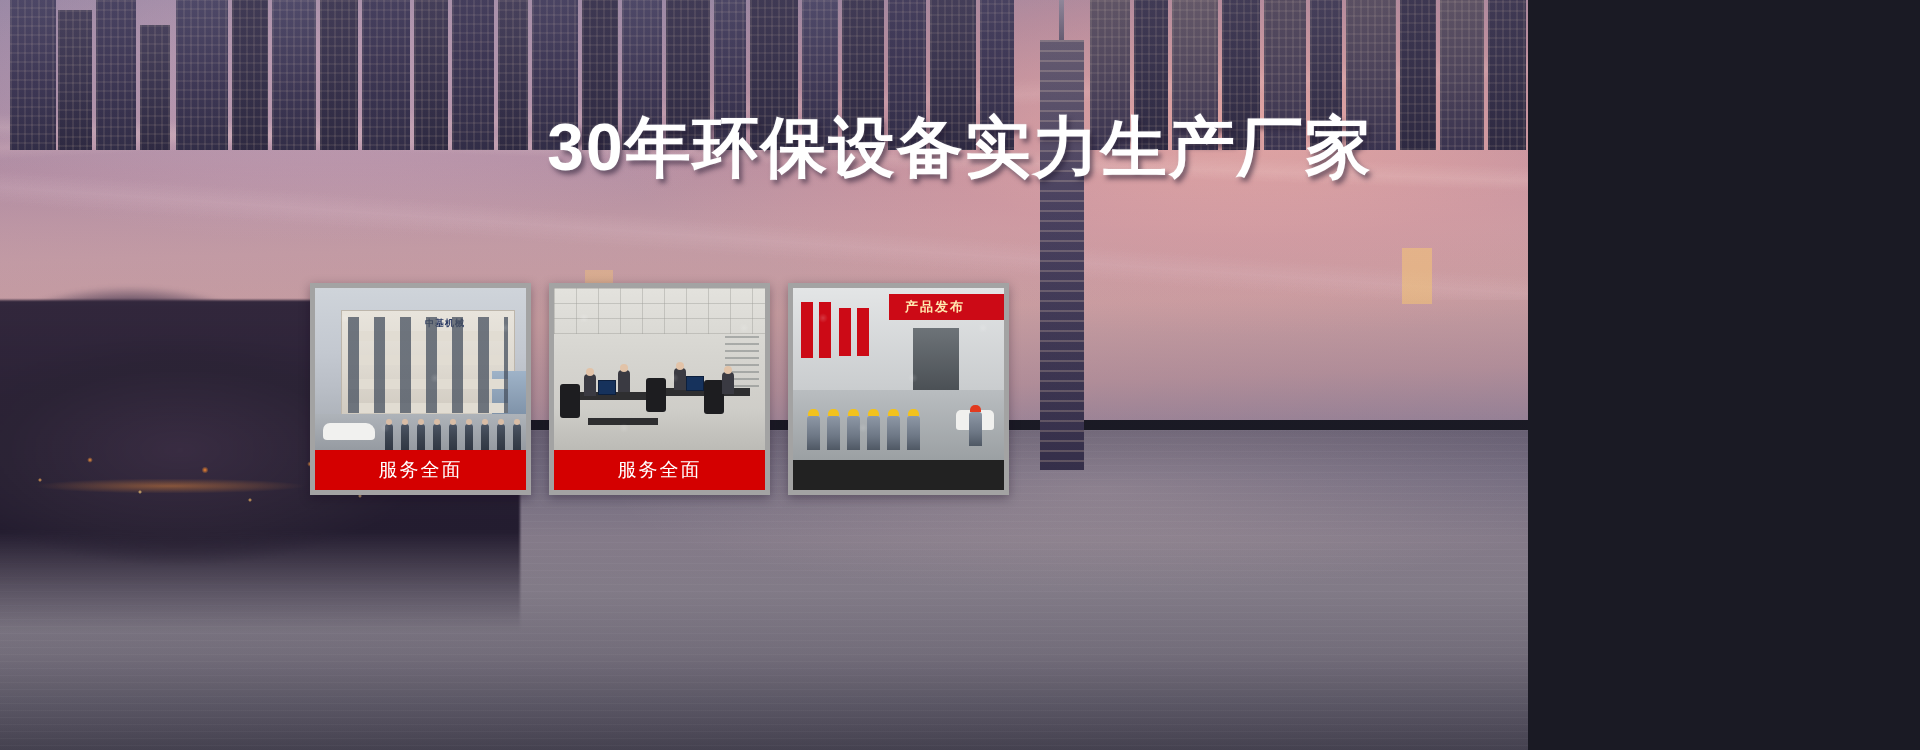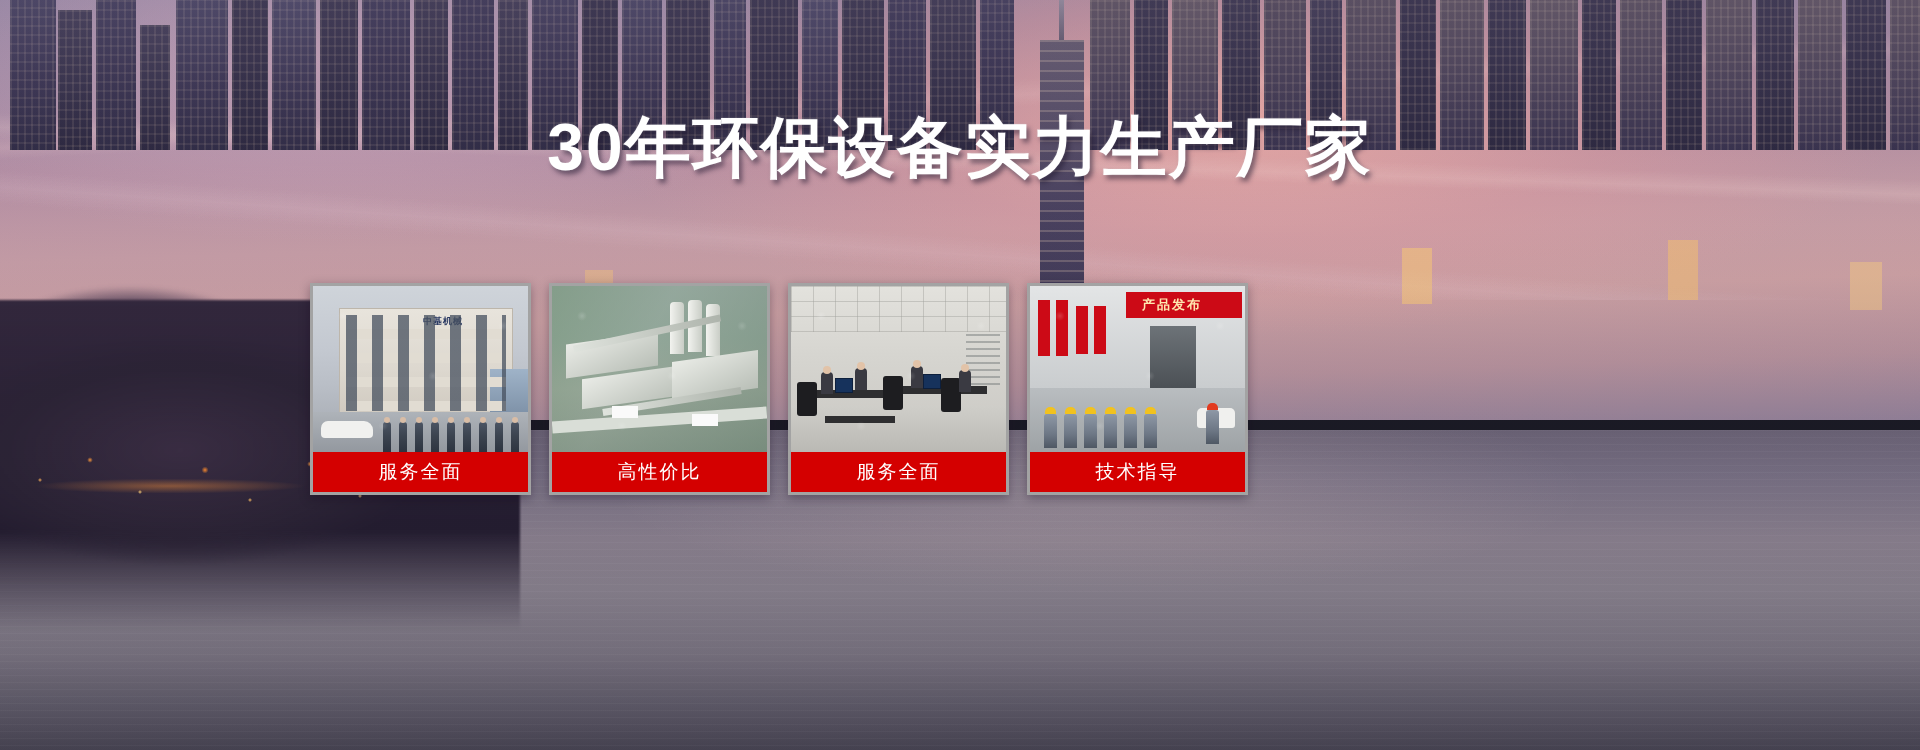--- a/index.html
+++ b/index.html
@@ -1,21 +1,21 @@
 <!DOCTYPE html>
 <html><head>
 <meta charset="utf-8">
 <style>
   html,body{margin:0;padding:0;}
   body{
     width:1920px;height:750px;overflow:hidden;
     font-family:"Liberation Sans","DejaVu Sans",sans-serif;
     background:#1a1a24;
   }
-  .banner{position:relative;width:1920px;height:750px;overflow:hidden;}
+  .banner{position:relative;width:1528px;height:750px;overflow:hidden;}
 
   
   .bg{position:absolute;inset:0;}
   .sky{
     position:absolute;left:0;top:0;width:1920px;height:420px;
     background:
       radial-gradient(ellipse 900px 300px at 1250px 120px, rgba(242,176,170,.95) 0%, rgba(226,160,165,.55) 40%, rgba(0,0,0,0) 72%),
       radial-gradient(ellipse 700px 260px at 330px 60px, rgba(214,176,196,.75) 0%, rgba(0,0,0,0) 70%),
       linear-gradient(178deg,#9d8fae 0%,#a890ab 18%,#b993a8 36%,#c9a0a9 54%,#cfa3a6 70%,#b9949f 86%,#96849c 100%);
   }
@@ -107,21 +107,21 @@
     background:#d40000;color:#ffffff;
     font-size:23px;letter-spacing:2px;
     padding:10px 34px 12px 34px;white-space:nowrap;
     box-shadow:0 2px 6px rgba(60,0,0,.35);
   }
 
   
   .cards{position:absolute;left:310px;top:283px;width:950px;height:212px;display:flex;gap:18px;}
   .card{
     position:relative;width:221px;height:212px;
-    border:3px solid #a3a3a3;box-sizing:border-box;
+    border:5px solid #a3a3a3;box-sizing:border-box;
     background:#222;overflow:hidden;
     box-shadow:0 3px 10px rgba(20,10,30,.35);
   }
   .card .photo{position:absolute;left:0;top:0;width:100%;height:172px;overflow:hidden;}
   .card .cap{
     position:absolute;left:0;bottom:0;width:100%;height:40px;
     background:#d40000;color:#fff;font-size:19px;letter-spacing:2px;
     display:flex;align-items:center;justify-content:center;
   }
   .wm{
@@ -286,38 +286,20 @@
         <div class="person" style="left:134px;"></div>
         <div class="person" style="left:150px;"></div>
         <div class="person" style="left:166px;"></div>
         <div class="person" style="left:182px;"></div>
         <div class="person" style="left:198px;"></div>
         <div class="wm"></div>
       </div>
       <div class="cap">服务全面</div>
     </div>
 
-    <div class="card">
-      <div class="photo p2">
-        <div class="field"></div>
-        <div class="silo" style="left:118px;top:16px;"></div>
-        <div class="silo" style="left:136px;top:14px;"></div>
-        <div class="silo" style="left:154px;top:18px;"></div>
-        <div class="shed" style="left:14px;top:52px;width:92px;height:34px;"></div>
-        <div class="shed" style="left:30px;top:86px;width:104px;height:30px;"></div>
-        <div class="shed" style="left:120px;top:70px;width:86px;height:38px;"></div>
-        <div class="belt" style="left:20px;top:44px;width:150px;transform:rotate(-12deg);"></div>
-        <div class="belt" style="left:50px;top:112px;width:140px;transform:rotate(-9deg);"></div>
-        <div class="road" style="left:0;top:128px;width:100%;height:12px;transform:rotate(-4deg);"></div>
-        <div class="truck" style="left:60px;top:120px;"></div>
-        <div class="truck" style="left:140px;top:128px;"></div>
-        <div class="wm"></div>
-      </div>
-      <div class="cap">高性价比</div>
-    </div>
 
     <div class="card">
       <div class="photo p3">
         <div class="ceil"></div>
         <div class="win"></div>
         <div class="floor"></div>
         <div class="desk" style="left:14px;top:104px;width:80px;height:8px;"></div>
         <div class="desk" style="left:110px;top:100px;width:86px;height:8px;"></div>
         <div class="desk" style="left:34px;top:130px;width:70px;height:7px;"></div>
         <div class="chair" style="left:6px;top:96px;width:20px;height:34px;"></div>
@@ -348,17 +330,16 @@
         <div class="van"></div>
         <div class="wk" style="left:14px;"></div>
         <div class="wk" style="left:34px;"></div>
         <div class="wk" style="left:54px;"></div>
         <div class="wk" style="left:74px;"></div>
         <div class="wk" style="left:94px;"></div>
         <div class="wk" style="left:114px;"></div>
         <div class="wk red" style="left:176px;bottom:14px;"></div>
         <div class="wm"></div>
       </div>
-      <div class="cap">技术指导</div>
     </div>
 
   </div>
 </div>
 
 </body></html>

